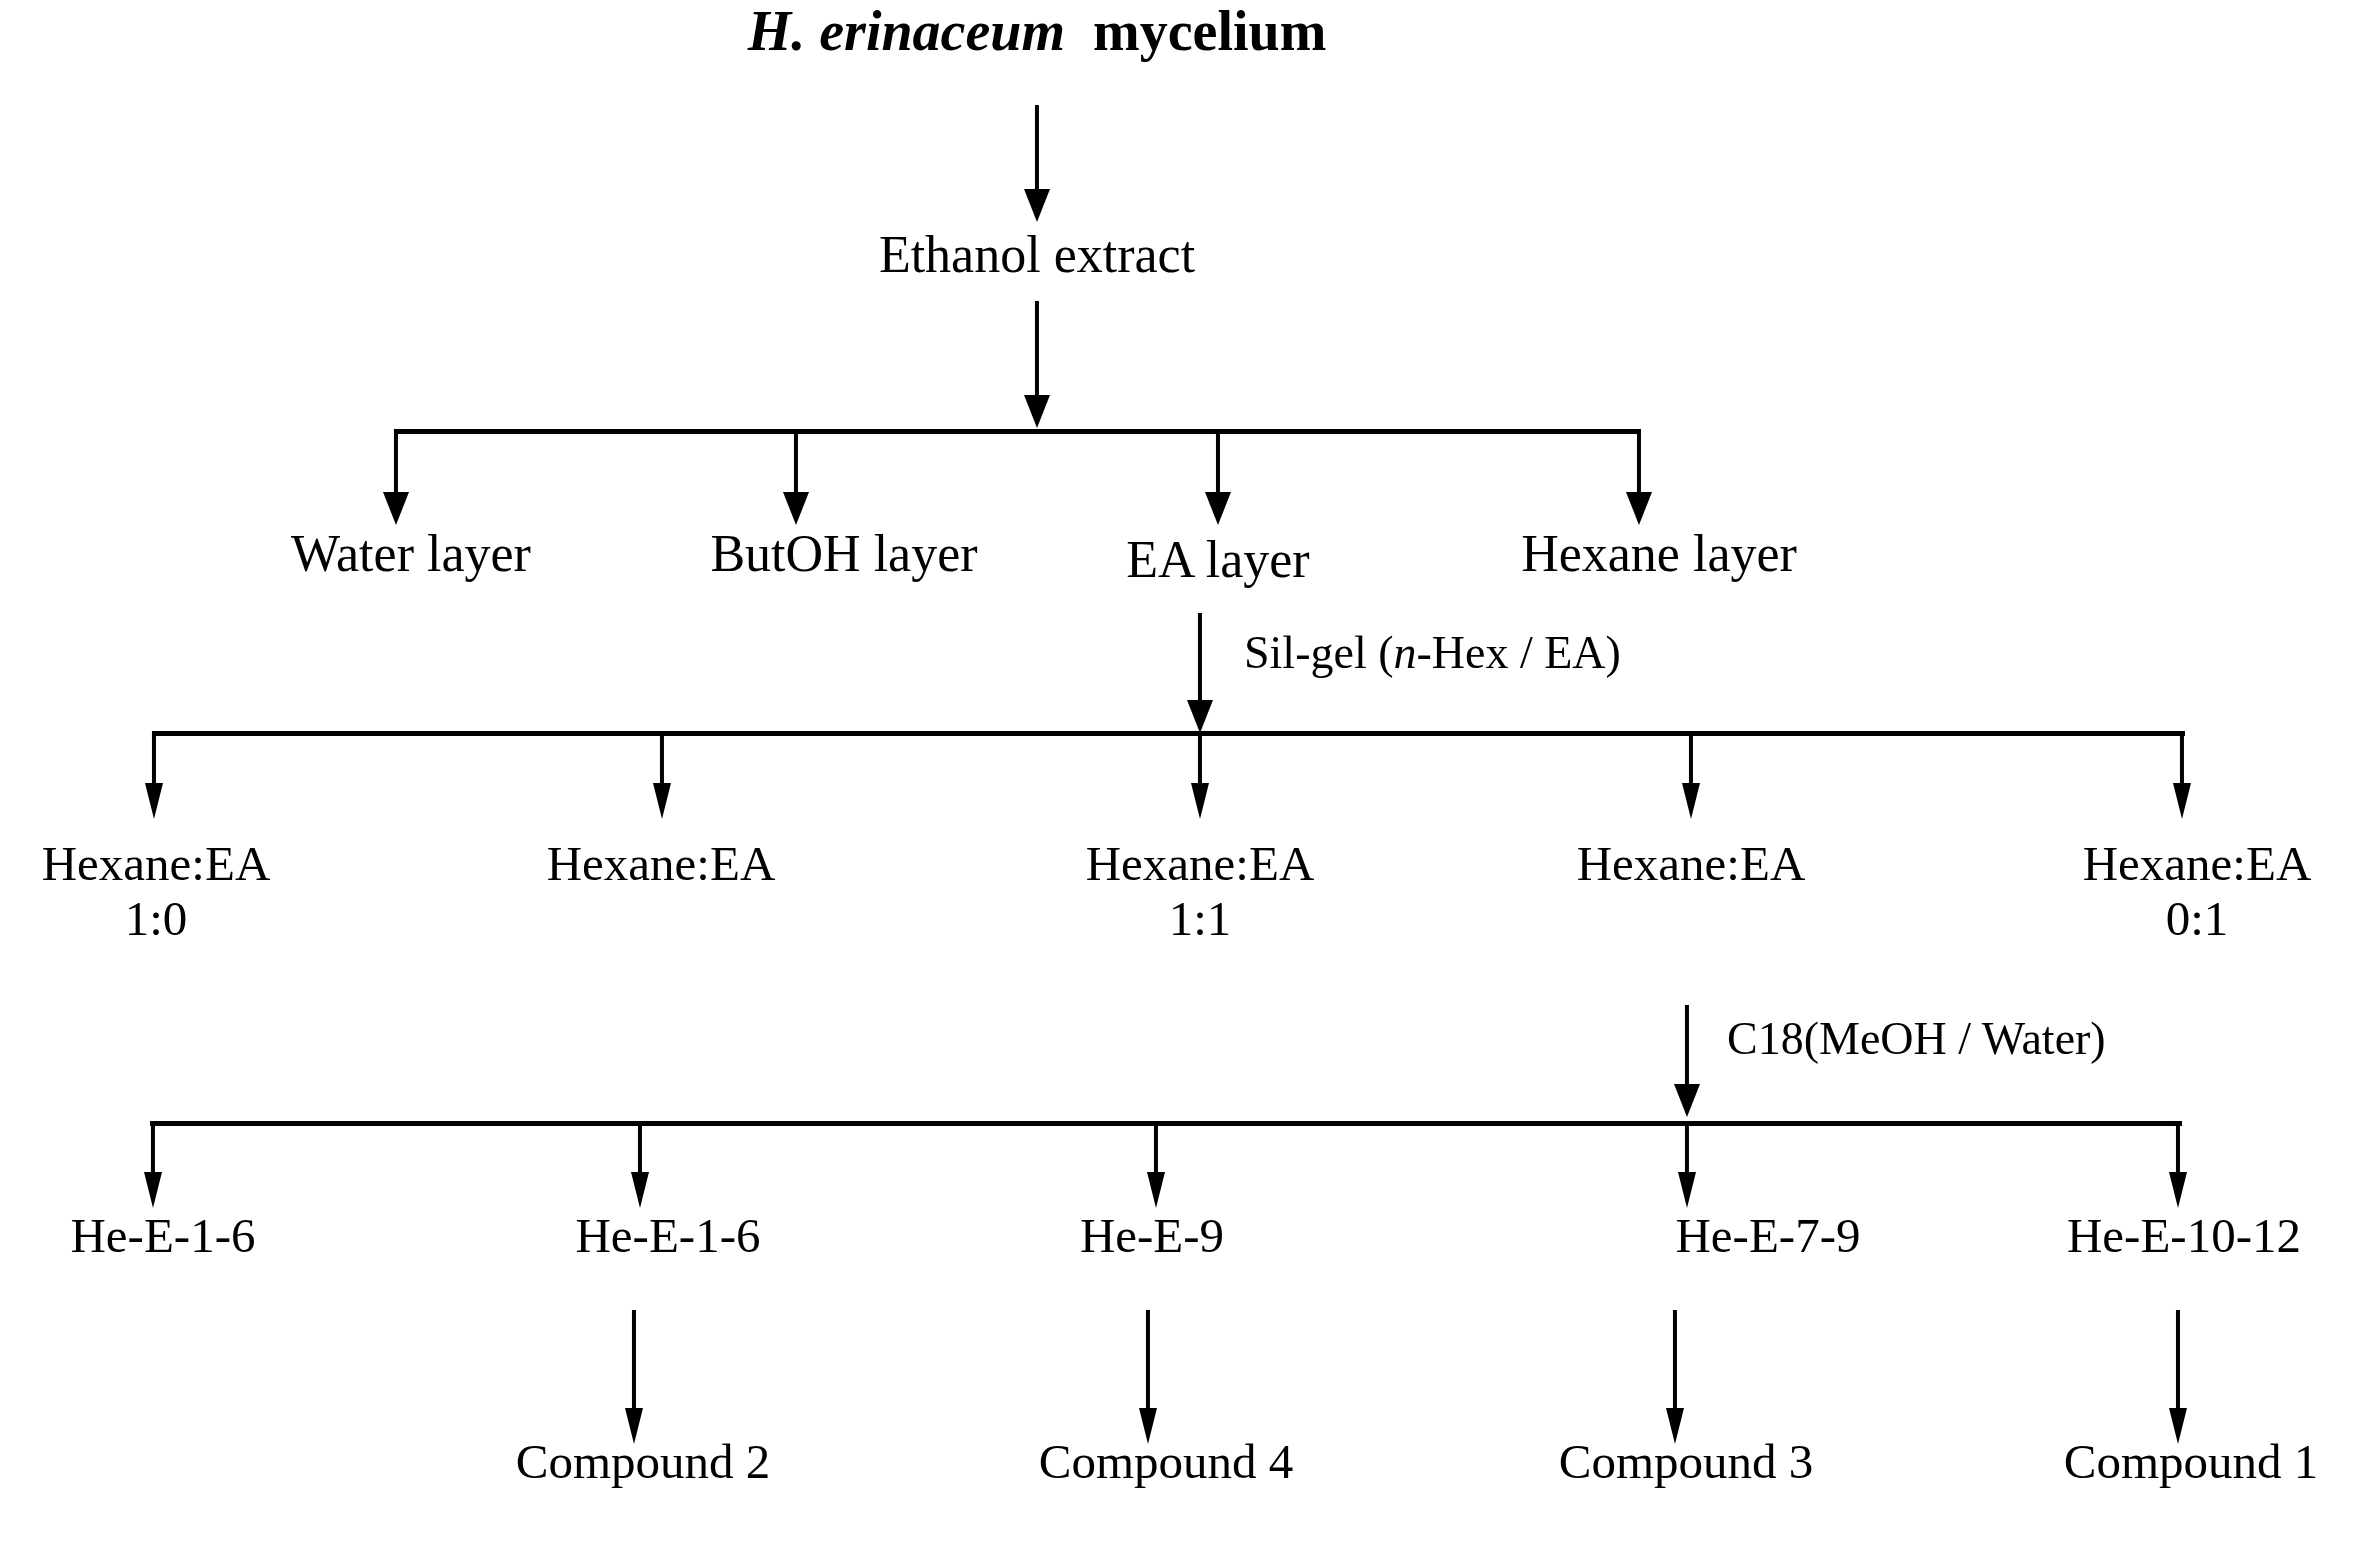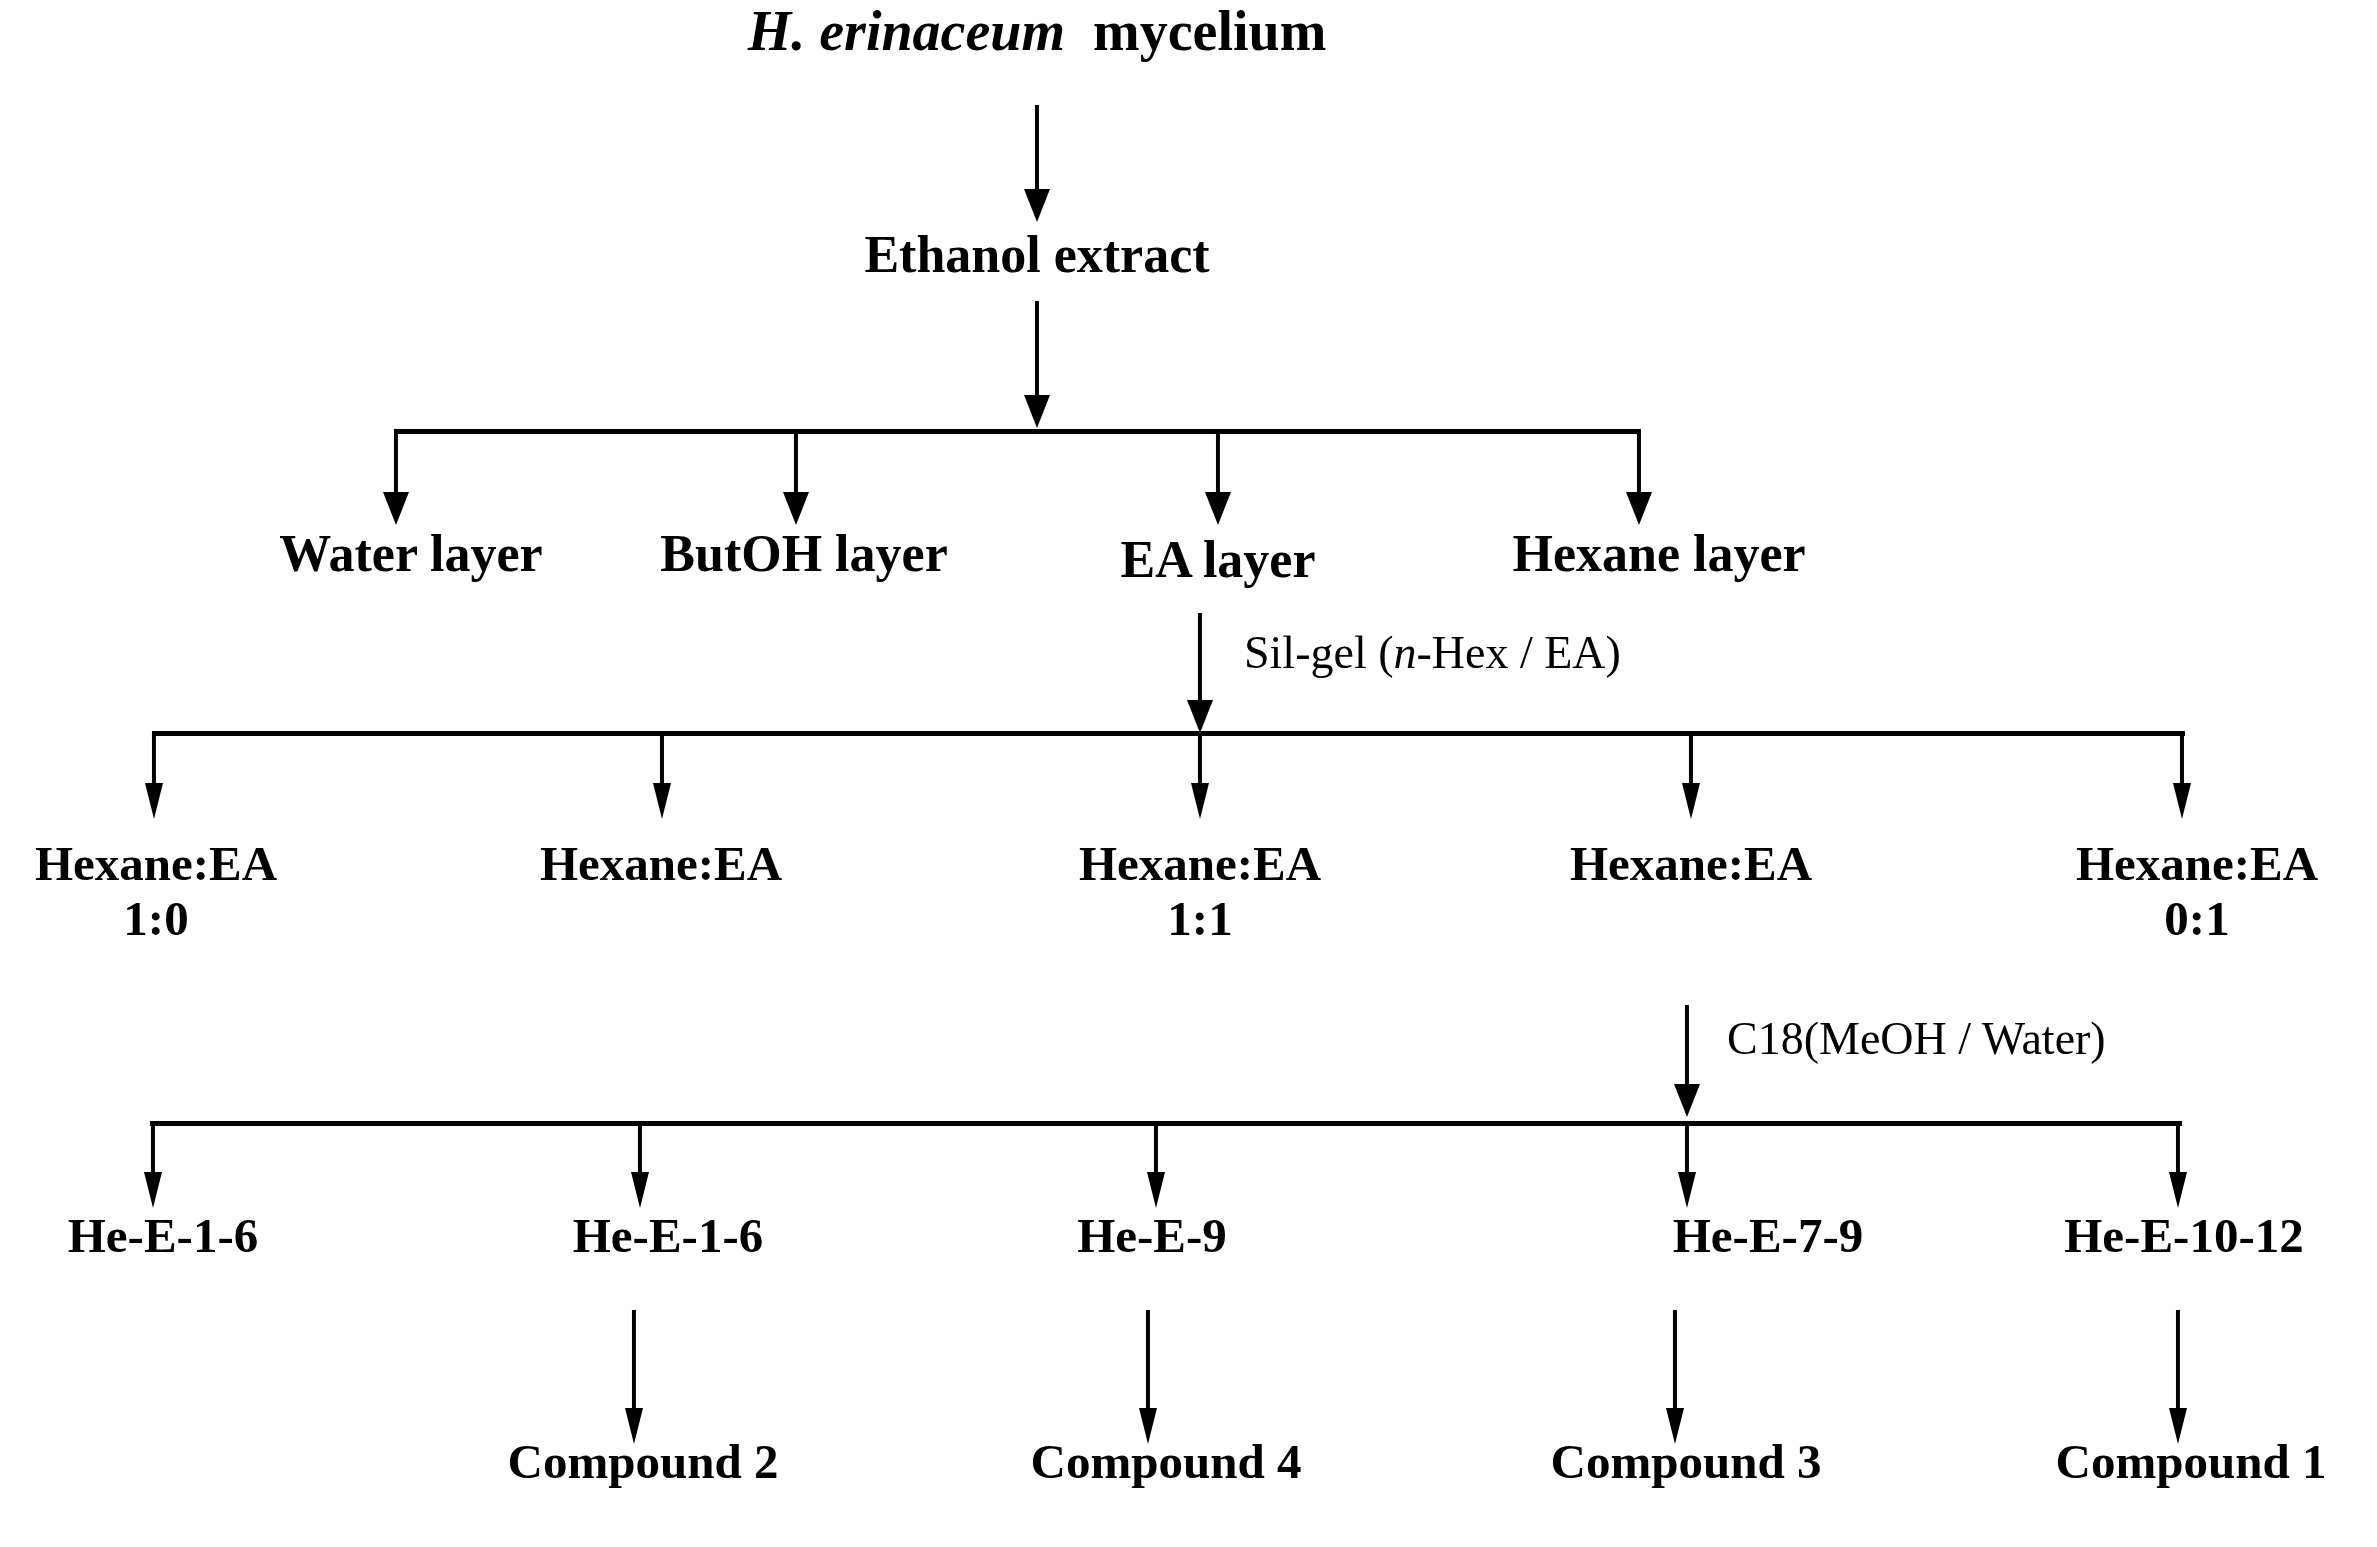--- a/index.html
+++ b/index.html
@@ -13,21 +13,21 @@
     height: 1548px;
     background: #ffffff;
     overflow: hidden;
     font-family: "Liberation Serif", "DejaVu Serif", serif;
     color: #000000;
   }
   .node {
     position: absolute;
     text-align: center;
     white-space: nowrap;
-    font-weight: bold;
+    font-weight: normal;
     line-height: 1.02;
     color: #000;
     transform: translateX(-50%);
   }
   .node.two-line { white-space: normal; line-height: 1.12; }
   .title {
     font-size: 56px;
     font-weight: bold;
   }
   .title .sci {
@@ -98,21 +98,21 @@
   <div class="vline" style="left:796px; top:429px; height:66px;"></div>
   <div class="arrowhead" style="left:796px; top:492px;"></div>
 
   <div class="vline" style="left:1218px; top:429px; height:66px;"></div>
   <div class="arrowhead" style="left:1218px; top:492px;"></div>
 
   <div class="vline" style="left:1639px; top:429px; height:66px;"></div>
   <div class="arrowhead" style="left:1639px; top:492px;"></div>
 
   <div class="node l2" style="left:411px; top:527px;">Water layer</div>
-  <div class="node l2" style="left:804px; top:527px;">ButOH layer</div>
+  <div class="node l2" style="left:844px; top:527px;">ButOH layer</div>
   <div class="node l2" style="left:1218px; top:533px;">EA layer</div>
   <div class="node l2" style="left:1659px; top:527px;">Hexane layer</div>
 
   <div class="vline" style="left:1200px; top:613px; height:92px;"></div>
   <div class="arrowhead" style="left:1200px; top:700px;"></div>
 
   <div class="annot" style="left:1244px; top:630px;">
     <span>Sil-gel (</span><span class="ital">n</span><span>-Hex / EA)</span>
   </div>
 

